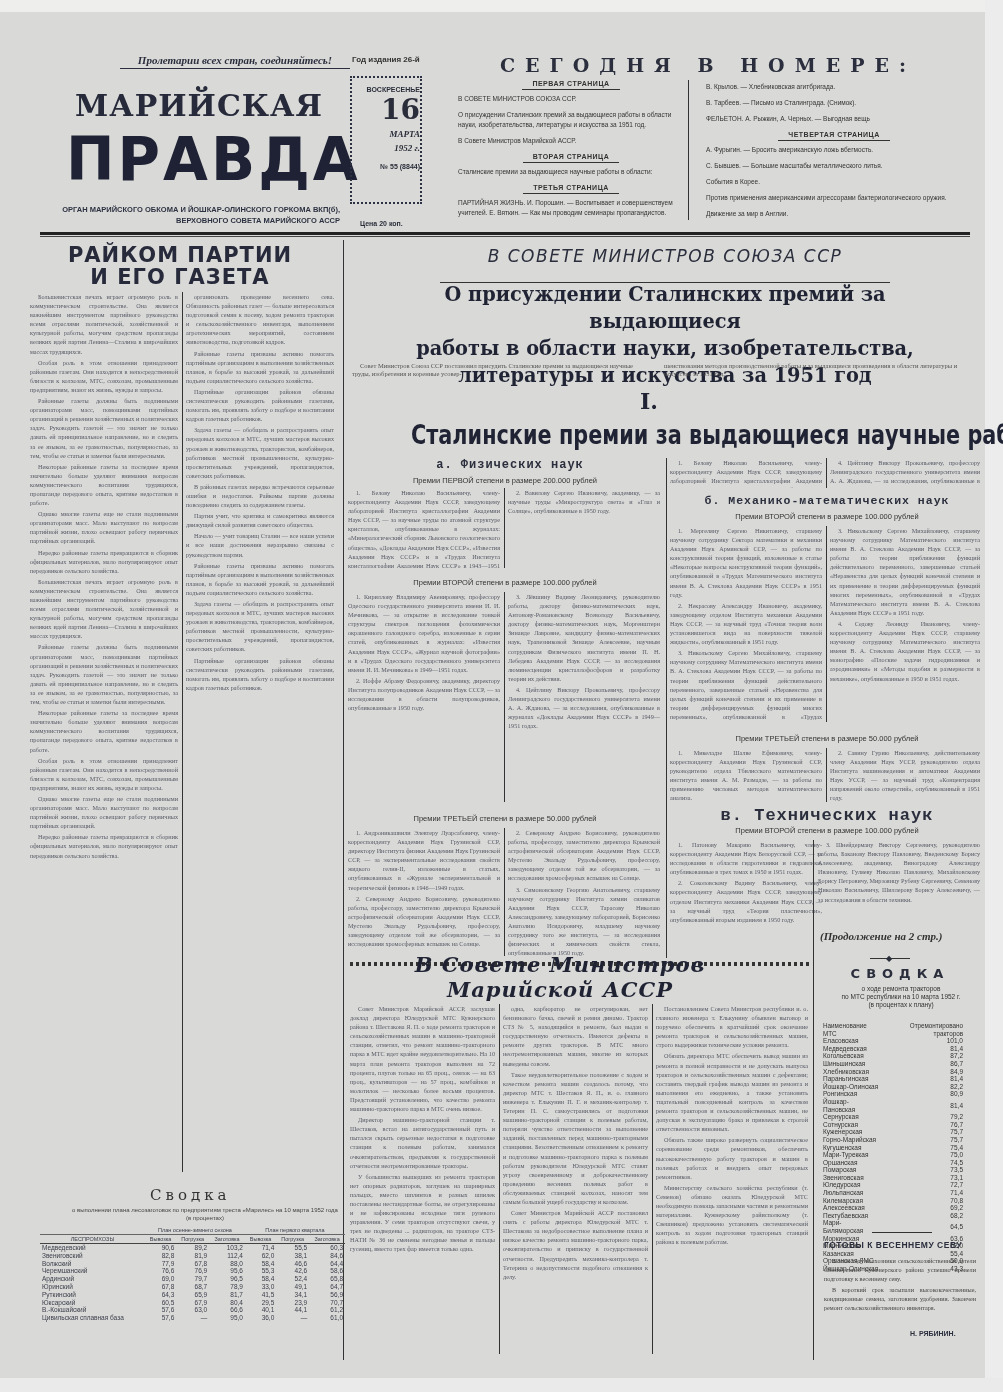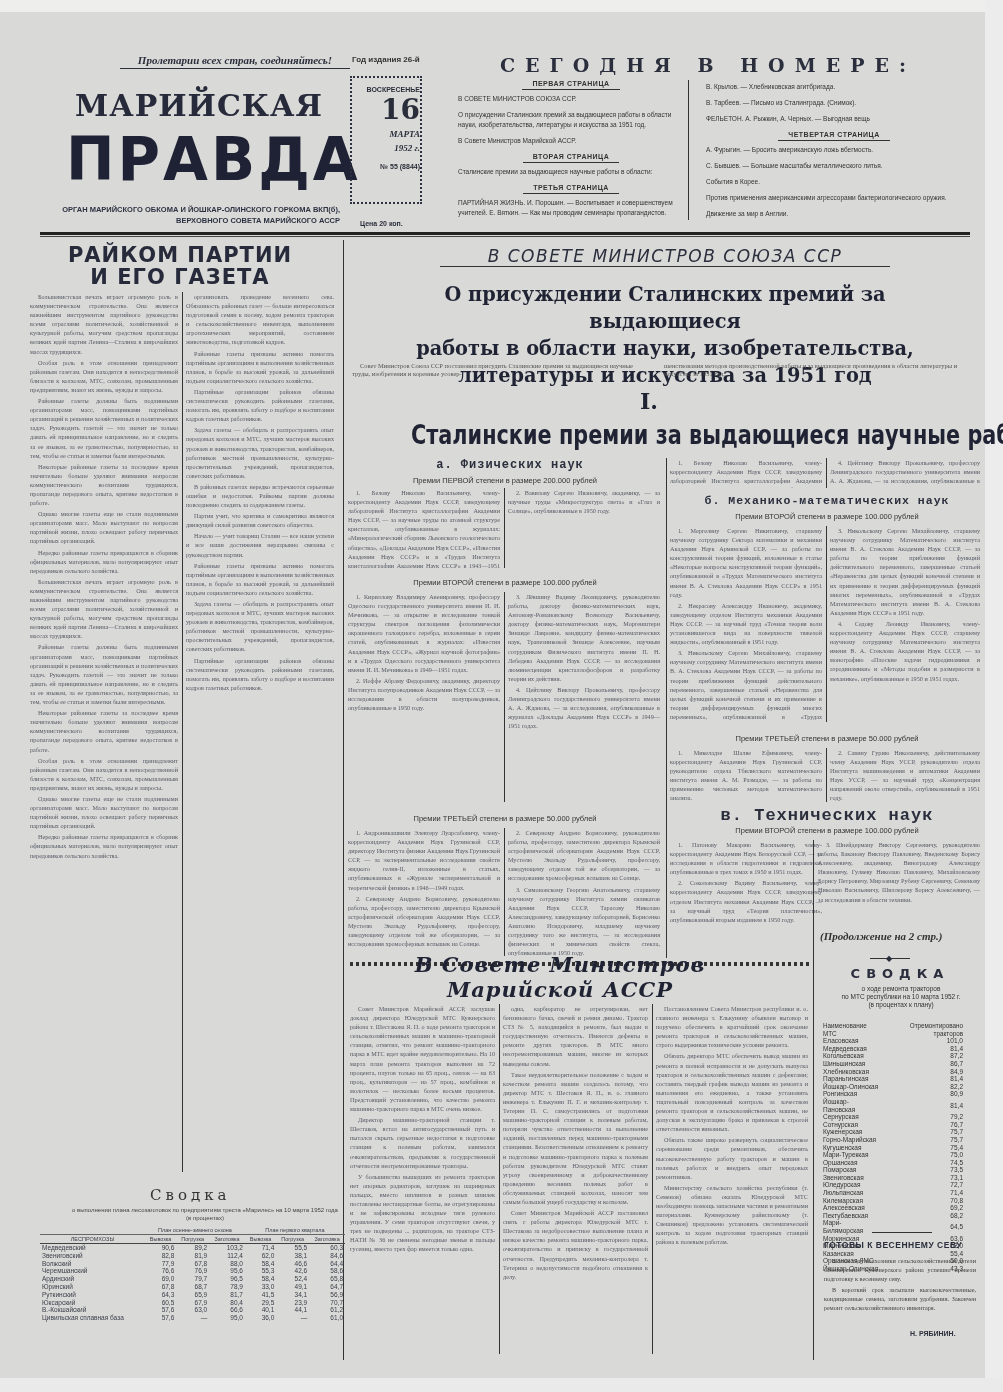--- a/index.html
+++ b/index.html
@@ -41,21 +41,21 @@
   .today-col .it { margin-bottom: 6px; }
   .today-vrule { position: absolute; left: 688px; top: 80px; width: 1px; height: 140px; background: #333; }
 
   
   .editorial-title { position: absolute; left: 30px; top: 244px; width: 300px; text-align: center; font-family: "DejaVu Sans", sans-serif; font-weight: bold; font-size: 21px; line-height: 22px; letter-spacing: 1px; color: #262a3a; }
   .vrule { position: absolute; background: #333; width: 1px; }
   .textcol { position: absolute; overflow: hidden; font-size: 6.2px; line-height: 9.1px; color: #565a66; text-align: justify; }
   .textcol p { text-indent: 8px; margin-bottom: 2px; }
 
   
-  .kicker { position: absolute; left: 440px; top: 246px; width: 450px; text-align: center; font-family: "DejaVu Sans", sans-serif; font-style: italic; font-size: 17px; letter-spacing: 1.5px; color: #2b2f3d; border-bottom: 1px solid #333; padding-bottom: 0; }
+  .kicker { position: absolute; left: 440px; top: 246px; width: 450px; text-align: center; font-family: "DejaVu Sans", sans-serif; font-style: italic; font-size: 17px; letter-spacing: 1.5px; color: #2b2f3d; border-bottom: 1px solid #333; padding-bottom: 16px; }
   .headline { position: absolute; left: 350px; top: 280px; width: 630px; text-align: center; font-family: "DejaVu Serif", serif; font-weight: bold; font-size: 21px; line-height: 27px; color: #1f2333; transform: scaleX(0.92); }
   .lead { position: absolute; font-size: 6.5px; line-height: 8px; color: #555; }
   .roman { position: absolute; left: 640px; top: 388px; font-family: "DejaVu Serif", serif; font-weight: bold; font-size: 22px; color: #1f2333; }
   .section-head { position: absolute; left: 348px; top: 420px; width: 630px; text-align: center; font-family: "DejaVu Sans", sans-serif; font-weight: bold; font-size: 26px; color: #1f2333; transform: scaleX(0.8); white-space: nowrap; }
   .subhead { position: absolute; font-family: Liberation Mono, monospace; font-weight: bold; color: #2b2f3d; text-align: center; letter-spacing: 1px; }
   .prize-line { position: absolute; font-family: "Liberation Sans", sans-serif; font-size: 7.5px; color: #333; text-align: center; }
   .wavy { position: absolute; height: 4px; background: repeating-linear-gradient(90deg, #333 0 3px, transparent 3px 6px); }
   .council-head { position: absolute; left: 350px; top: 952px; width: 420px; text-align: center; font-family: "DejaVu Serif", serif; font-weight: bold; font-style: italic; font-size: 21px; color: #1f2333; letter-spacing: 1px; }
   .cont { position: absolute; left: 820px; top: 930px; font-style: italic; font-weight: bold; font-size: 11px; color: #333; }
 

